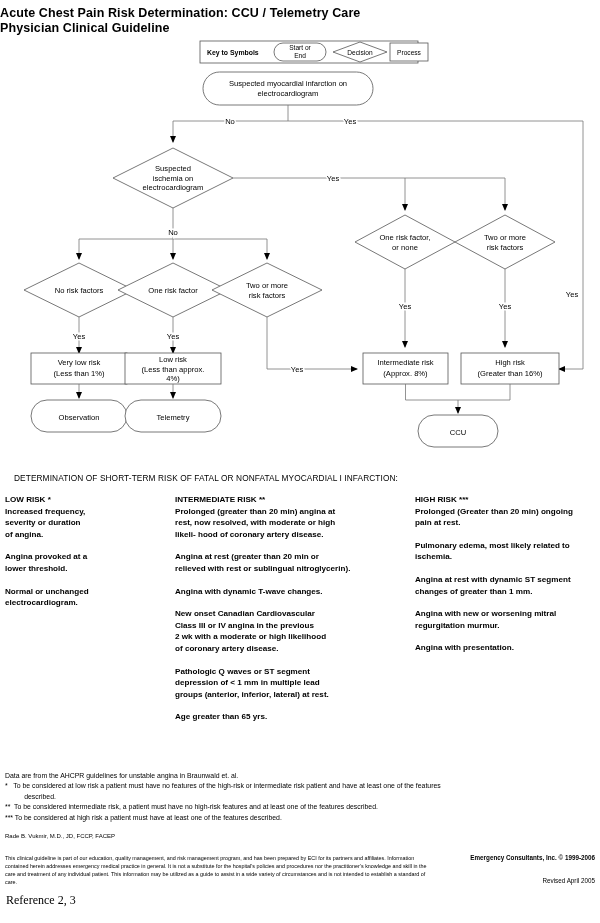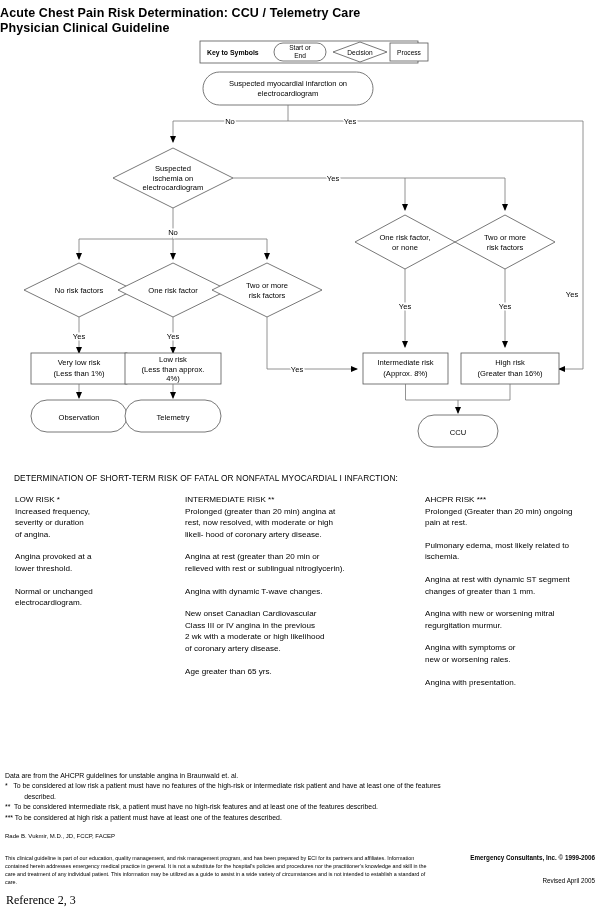--- a/index.html
+++ b/index.html
@@ -21,21 +21,21 @@
   .shape{fill:#ffffff;stroke:#555;stroke-width:0.8;}
   .line{stroke:#777;stroke-width:0.8;fill:none;}
   .arrowhead{fill:#000;}
 
   .sectionhead{
     position:absolute;left:14px;top:461px;font-size:8.3px;letter-spacing:0.1px;margin-top:12px;
   }
   .cols{position:absolute;left:0;top:494px;width:600px;}
   .col{position:absolute;font-size:8.1px;line-height:11.6px;}
   .col .head{margin-bottom:0px;}
-  .col p{margin:0 0 11px 10px;white-space:pre-line;}
+  .col p{margin:0 0 11px 0;white-space:pre-line;font-weight:bold;}
   .col1{left:5px;width:160px;}
   .col2{left:175px;width:230px;}
   .col3{left:415px;width:185px;}
 
   .notes{position:absolute;left:5px;top:771px;width:590px;font-size:6.9px;line-height:10.4px;}
   .notes .ln{white-space:pre-wrap;}
   .byline{position:absolute;left:5px;top:833px;font-size:6px;}
   .disclaimer{position:absolute;left:5px;top:854px;width:430px;font-size:5.4px;line-height:8px;text-align:left;}
   .eci{position:absolute;right:5px;top:854px;text-align:right;font-size:6.3px;font-weight:bold;}
   .revised{position:absolute;right:5px;top:877px;text-align:right;font-size:6.3px;}
@@ -202,35 +202,36 @@
     <p>Prolonged (greater than 20 min) angina at
 rest, now resolved, with moderate or high
 likeli-  hood of coronary artery disease.</p>
     <p>Angina at rest (greater than 20 min or
 relieved with rest or sublingual nitroglycerin).</p>
     <p>Angina with dynamic T-wave changes.</p>
     <p>New onset Canadian Cardiovascular
   Class III or IV angina in the previous
   2 wk with a moderate or high likelihood
   of coronary artery disease.</p>
+    <p>Pathologic Q waves or ST segment
+  depression of &lt; 1 mm in multiple lead
+  groups (anterior, inferior, lateral) at rest.</p>
     <p>Age greater than 65 yrs.</p>
   </div>
 
   <div class="col col3">
-    <p class="head">AHCPR RISK ***</p>
+    <p class="head">HIGH RISK ***</p>
     <p>Prolonged (Greater than 20 min) ongoing
 pain at rest.</p>
     <p>Pulmonary edema, most likely related to
   ischemia.</p>
     <p>Angina at rest with dynamic ST segment
   changes of greater than 1 mm.</p>
     <p>Angina with new or worsening mitral
   regurgitation murmur.</p>
-    <p>Angina with symptoms or
-  new or worsening rales.</p>
     <p>Angina with presentation.</p>
   </div>
 </div>
 
 <div class="notes">
   <div class="ln">Data are from the AHCPR guidelines for unstable angina in Braunwald et. al.</div>
   <div class="ln">*   To be considered at low risk a patient must have no features of the high-risk or intermediate risk patient and have at least one of the features
           described.</div>
   <div class="ln">**  To be considered intermediate risk, a patient must have no high-risk features and at least one of the features described.</div>
   <div class="ln">*** To be considered at high risk a patient must have at least one of the features described.</div>

